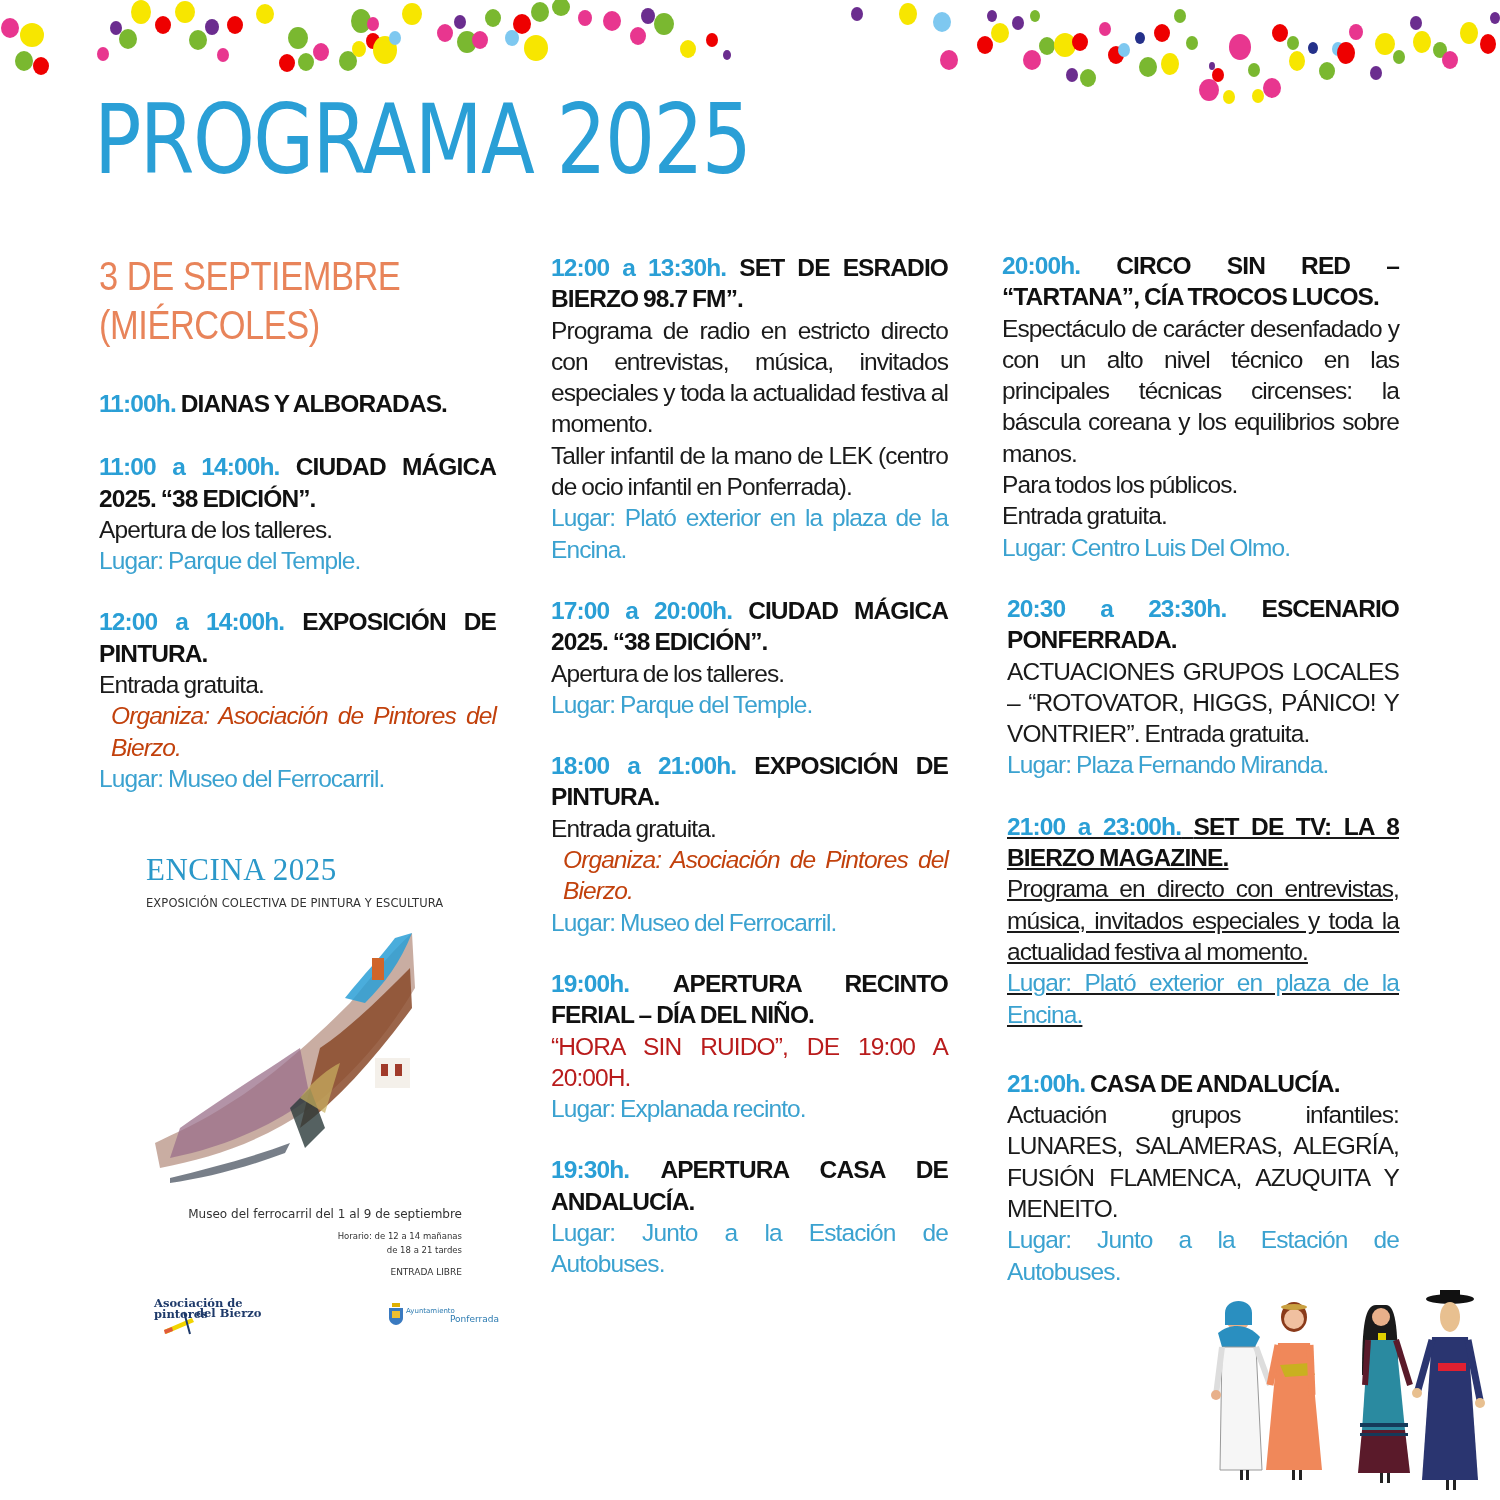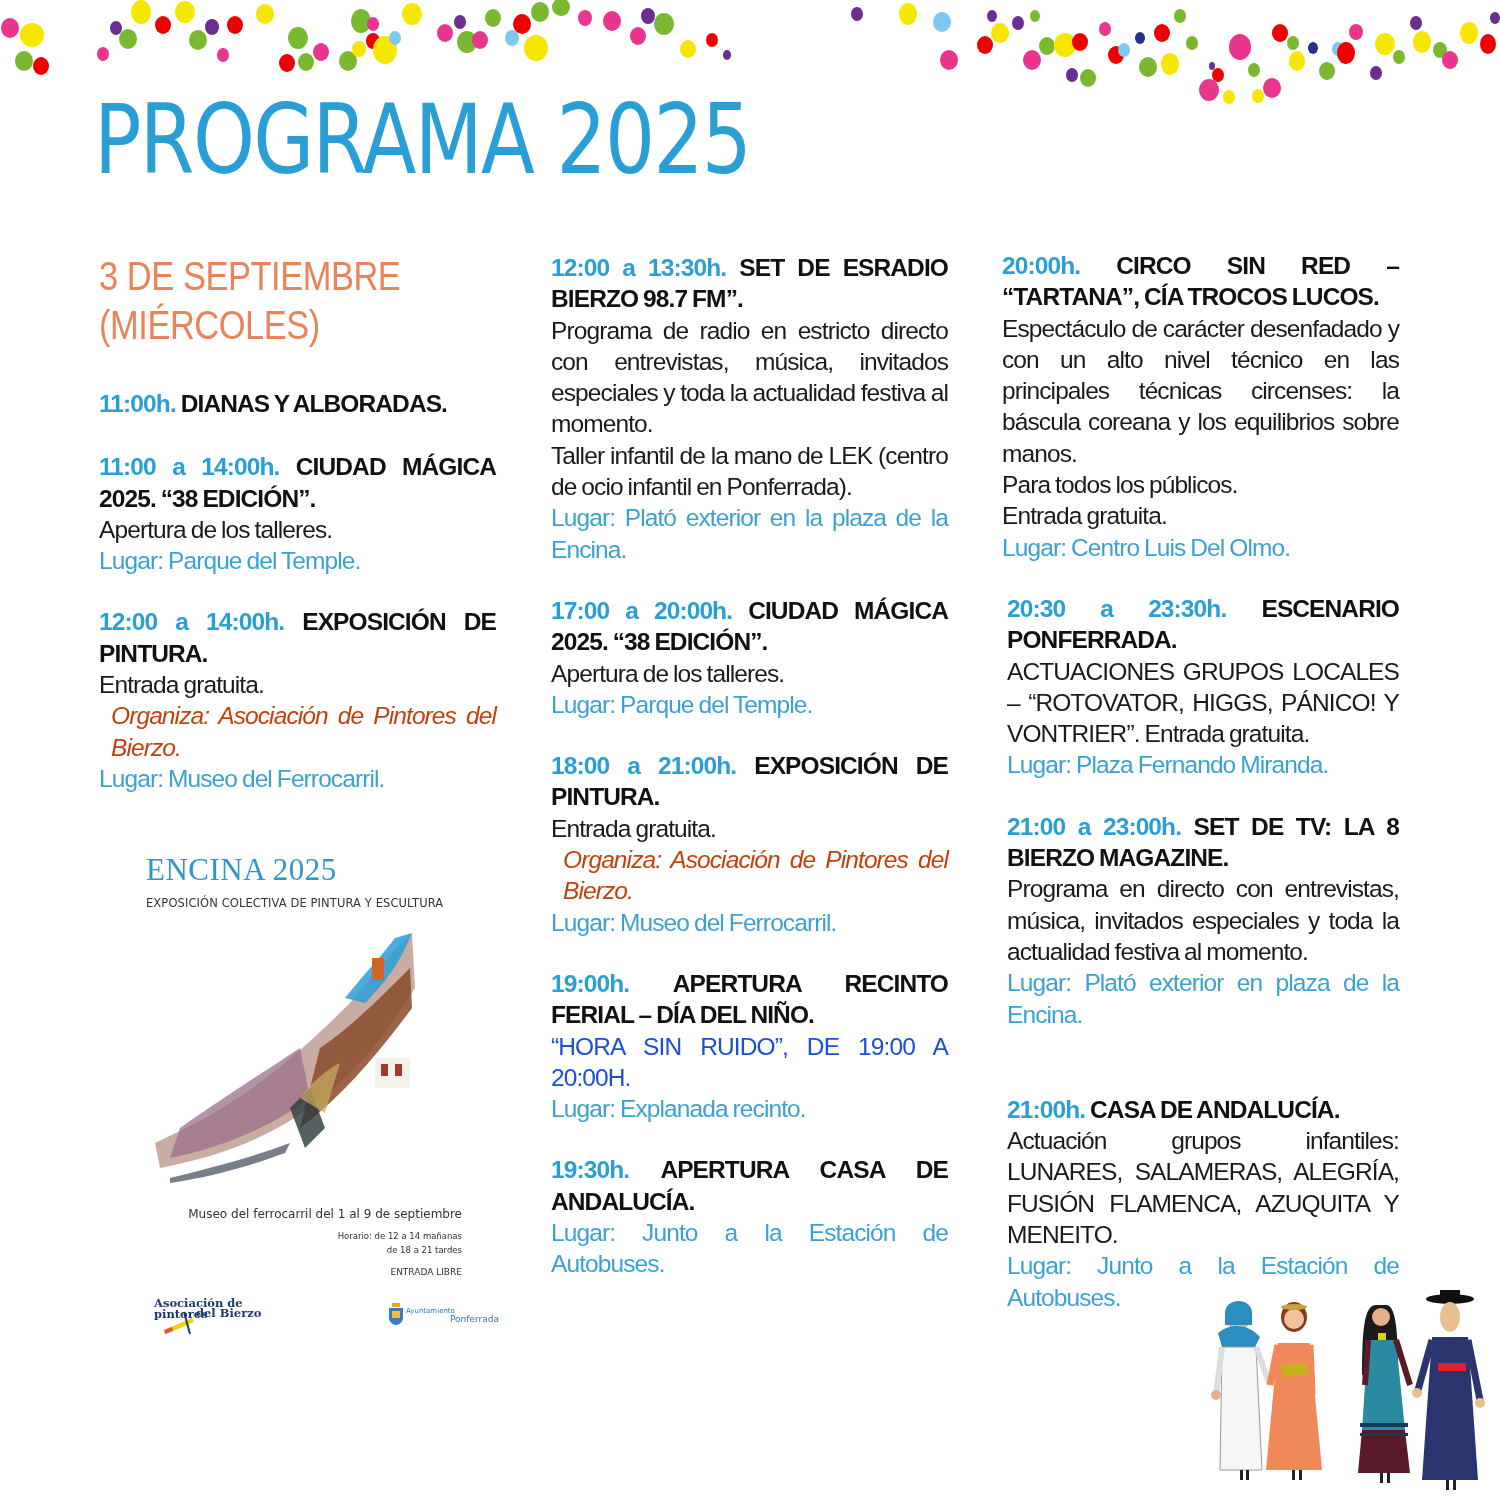--- a/index.html
+++ b/index.html
@@ -31,21 +31,21 @@
   .event p {
     font-family: "Liberation Sans", sans-serif;
     font-size: 24.5px; line-height: 31.3px; text-align: justify;
     letter-spacing: -0.9px; word-spacing: -1px;
   }
   .time { color: #2a9fd6; font-weight: bold; }
   .title { color: #111111; font-weight: bold; }
   .desc { color: #1a1a1a; }
   .org { color: #c2410c; font-style: italic; margin-left: 12px; }
   .place { color: #3ba2d0; }
-  .note { color: #1d4ed8; }
+  .note { color: #b91c1c; }
 
   .poster { position: absolute; left: 140px; top: 850px; width: 330px; height: 500px; }
   .poster-title {
     position: absolute; left: 6px; top: 2px;
     font-family: Liberation Serif, serif; font-size: 31px; color: #2b98c9;
     letter-spacing: 0.5px;
   }
   .poster-sub {
     position: absolute; left: 6px; top: 46px;
     font-family: "DejaVu Sans", sans-serif; font-size: 11.5px; color: #333;
@@ -278,21 +278,21 @@
     <p class="desc">Entrada gratuita.</p>
     <p class="place">Lugar: Centro Luis Del Olmo.</p>
   </div>
 
   <div class="event" style="margin-left:5px;">
     <p><span class="time">20:30 a 23:30h.</span> <span class="title">ESCENARIO PONFERRADA.</span></p>
     <p class="desc">ACTUACIONES GRUPOS LOCALES – “ROTOVATOR, HIGGS, PÁNICO! Y VONTRIER”. Entrada gratuita.</p>
     <p class="place">Lugar: Plaza Fernando Miranda.</p>
   </div>
 
-  <div class="event" style="margin-left:5px; margin-bottom:64px;">
+  <div class="event" style="margin-left:5px; margin-bottom:38px;text-decoration:underline;">
     <p><span class="time">21:00 a 23:00h.</span> <span class="title">SET DE TV: LA 8 BIERZO MAGAZINE.</span></p>
     <p class="desc">Programa en directo con entrevistas, música, invitados especiales y toda la actualidad festiva al momento.</p>
     <p class="place">Lugar: Plató exterior en plaza de la Encina.</p>
   </div>
 
   <div class="event" style="margin-left:5px;">
     <p><span class="time">21:00h.</span> <span class="title">CASA DE ANDALUCÍA.</span></p>
     <p class="desc">Actuación grupos infantiles: LUNARES, SALAMERAS, ALEGRÍA, FUSIÓN FLAMENCA, AZUQUITA Y MENEITO.</p>
     <p class="place">Lugar: Junto a la Estación de Autobuses.</p>
   </div>

